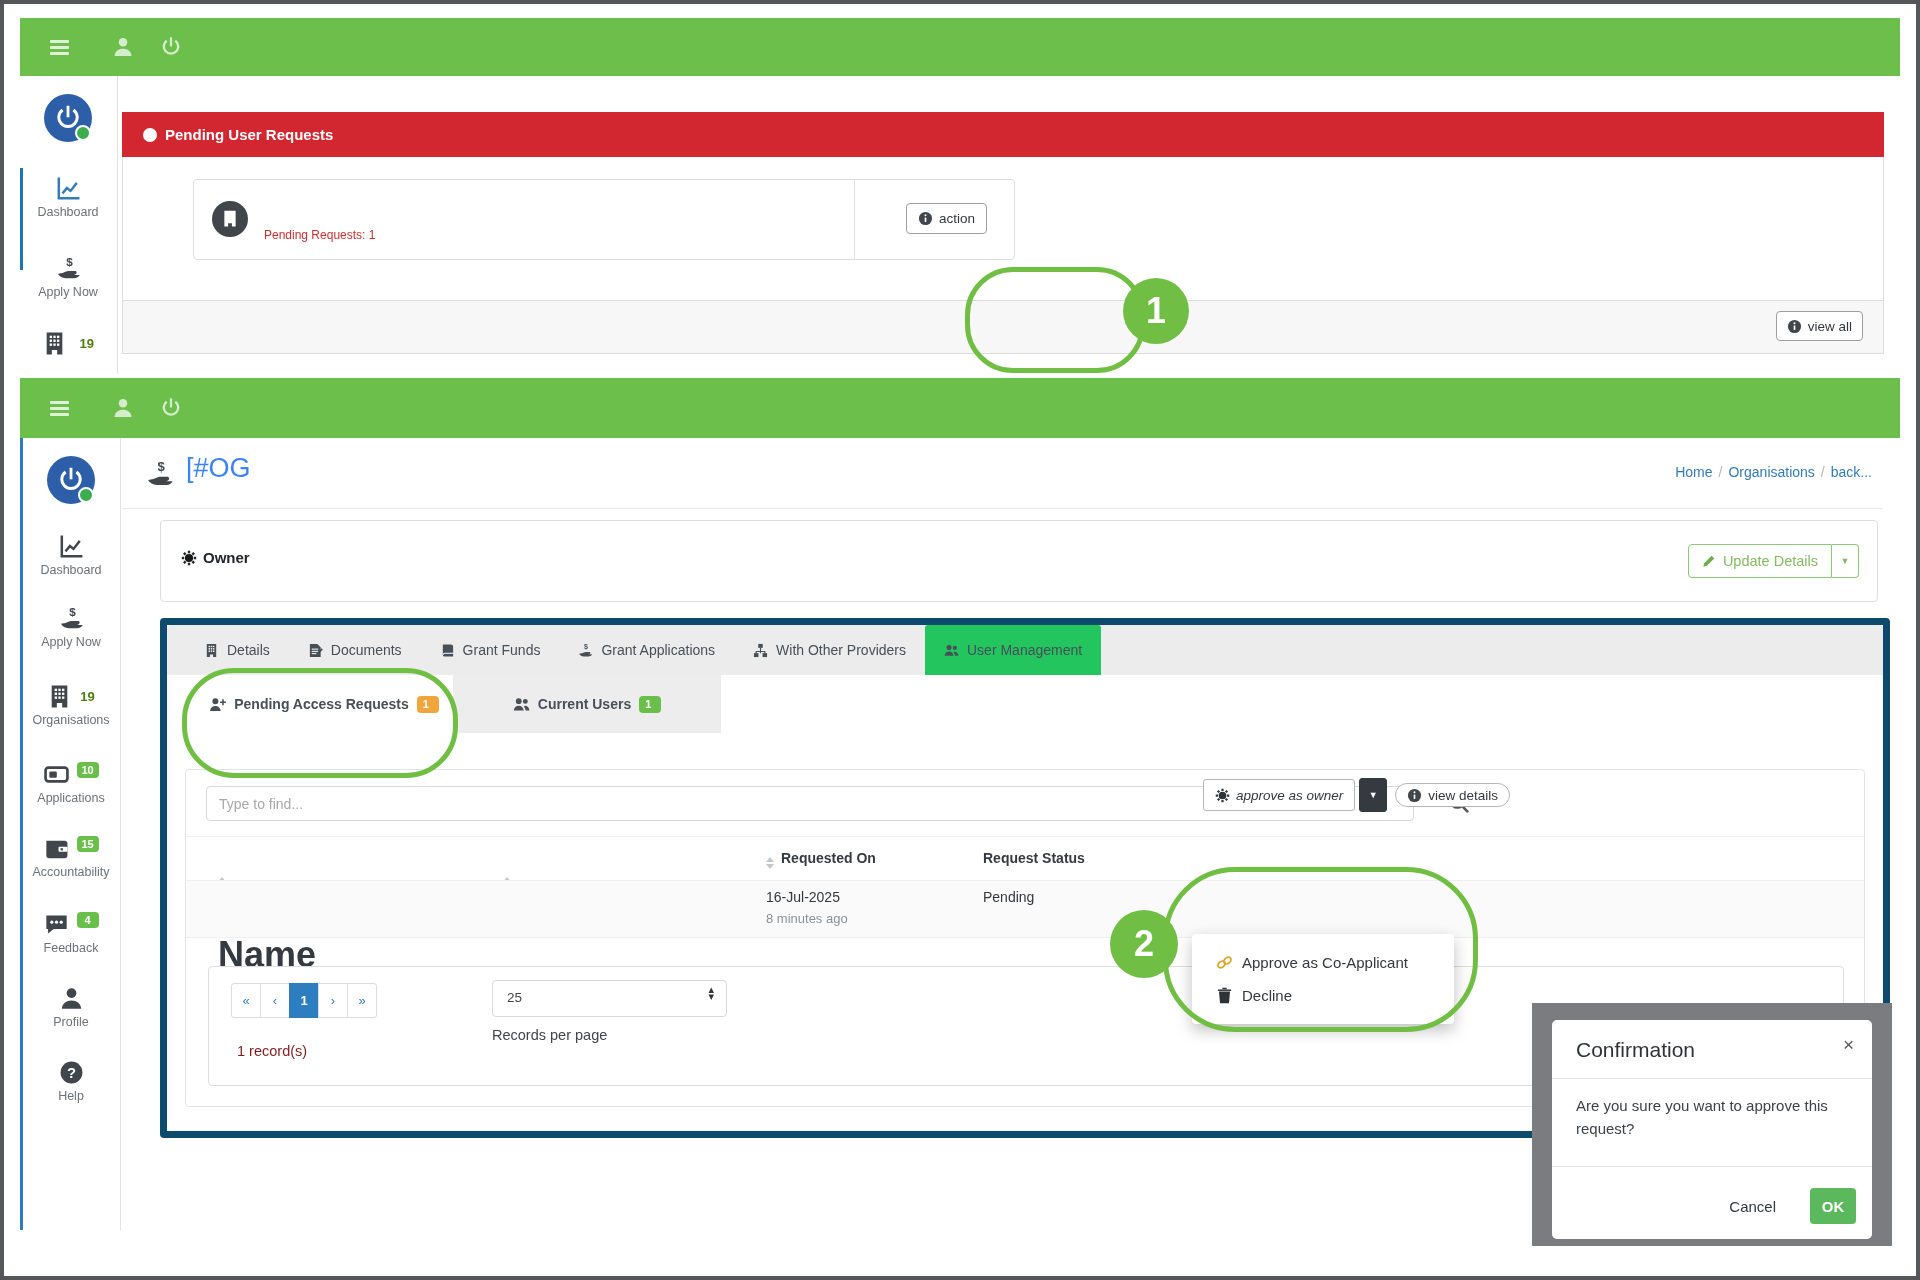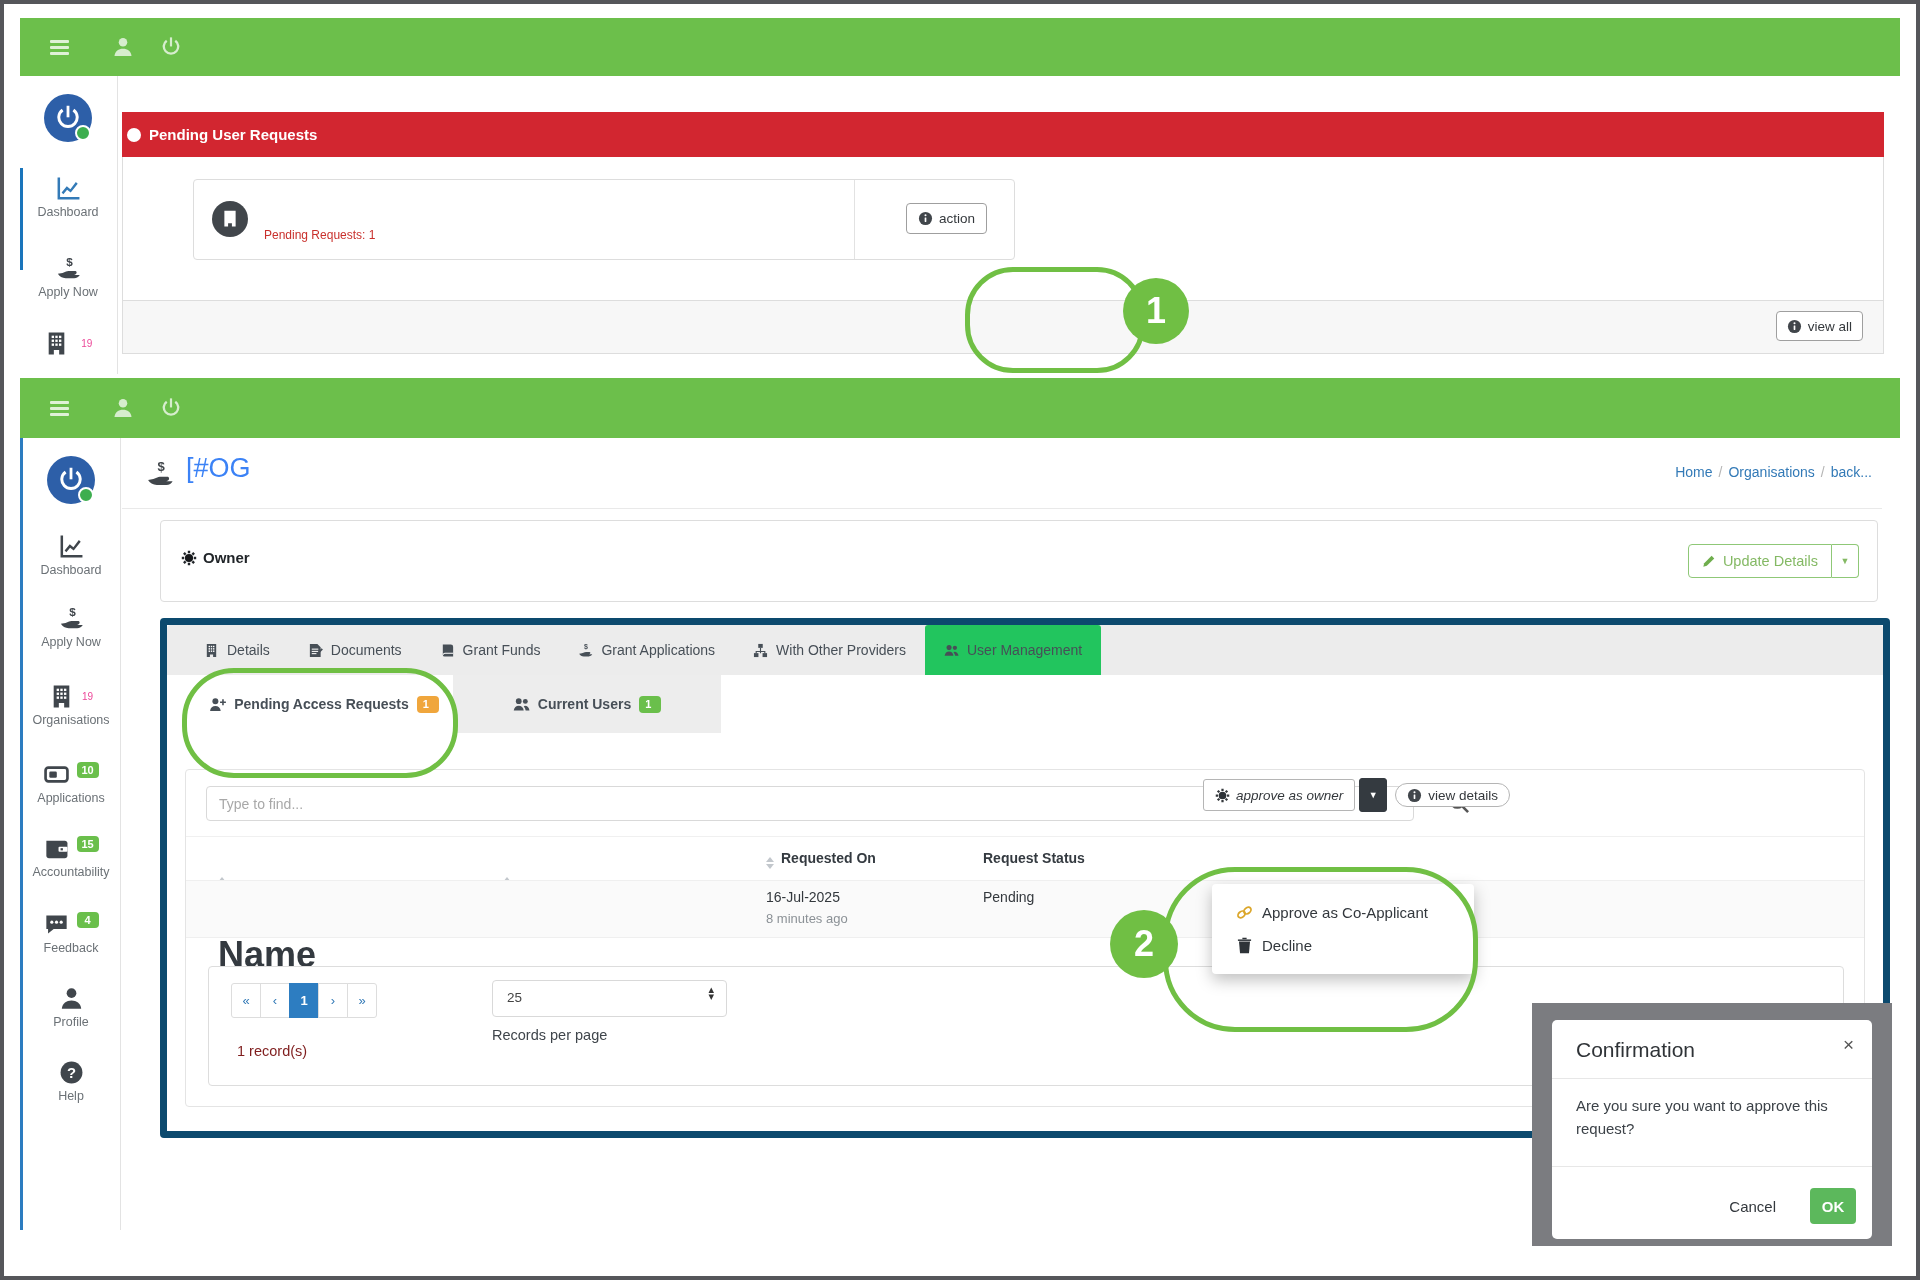--- a/index.html
+++ b/index.html
@@ -23,27 +23,27 @@
   .side{position:absolute;left:0;width:97px;background:#fff;border-right:1px solid #e3e3e3;}
   .s1 .side{top:58px;height:298px;}
   .s2 .side{top:60px;height:792px;border-left:3px solid #2c7cc0;}
   .logo{position:absolute;left:24px;top:18px;width:48px;height:48px;border-radius:50%;background:#2d5fa8;cursor:pointer;}
   .logo svg{position:absolute;left:10px;top:10px;width:28px;height:28px;fill:#fff;}
   .logo .dot{position:absolute;right:1px;bottom:1px;width:12px;height:12px;border-radius:50%;background:#3dae4f;border:2px solid #fff;}
   .sitem{position:absolute;left:0;width:96px;text-align:center;color:#40464c;cursor:pointer;}
   .sitem .ic{width:25px;height:25px;fill:#40464c;vertical-align:middle;}
   .sitem .ic.blue{fill:#337ab7;}
   .slabel{display:block;margin-top:4px;font-size:12.5px;color:#6b7176;}
-  .scount{font-size:10px;color:#ec4899;margin-left:8px;vertical-align:middle;font-weight:normal;}
+  .scount{font-size:13px;color:#4d7c0f;margin-left:8px;vertical-align:middle;font-weight:bold;}
   .sbadge{display:inline-block;min-width:14px;padding:2px 4px;margin-left:8px;background:#6abf4b;color:#fff;font-size:11px;font-weight:bold;border-radius:4px;vertical-align:top;}
   .active-bar{position:absolute;left:0;top:92px;width:3px;height:102px;background:#1a75bb;}
 
   
   .panel1{position:absolute;left:102px;top:94px;width:1760px;height:240px;border:1px solid #ddd;background:#fff;}
-  .redbar{position:absolute;left:-1px;top:-1px;right:-1px;height:45px;background:#d22630;color:#fff;font-size:15px;font-weight:bold;line-height:45px;padding-left:4px;}
+  .redbar{position:absolute;left:-1px;top:-1px;right:-1px;height:45px;background:#d22630;color:#fff;font-size:15px;font-weight:bold;line-height:45px;padding-left:20px;}
   .redbar svg{width:16px;height:16px;fill:#fff;vertical-align:-3px;margin-right:7px;}
   .reqcard{position:absolute;left:70px;top:66px;width:820px;height:79px;border:1px solid #ddd;border-radius:4px;background:#fff;}
   .orgcircle{position:absolute;left:18px;top:21px;width:36px;height:36px;border-radius:50%;background:#41464b;}
   .orgcircle svg{position:absolute;left:9px;top:8px;width:18px;height:19px;fill:#fff;}
   .pendtext{position:absolute;left:70px;top:48px;font-size:12px;color:#c9302c;}
   .cell-divider{position:absolute;left:660px;top:0;bottom:0;border-left:1px solid #e2e2e2;}
   .btn{display:inline-flex;align-items:center;gap:6px;background:#fff;border:1px solid #9f9f9f;border-radius:4px;color:#34383c;font-size:13.5px;font-family:inherit;cursor:pointer;}
   .btn svg{width:15px;height:15px;fill:#41464b;}
   .action-btn{position:absolute;left:712px;top:23px;height:31px;padding:0 11px;}
   .panel-footer{position:absolute;left:-1px;right:-1px;bottom:-1px;height:52px;background:#f7f7f7;border:1px solid #ddd;}
@@ -114,21 +114,21 @@
   .pg{width:28px;height:33px;line-height:33px;text-align:center;border:1px solid #ddd;background:#fff;color:#337ab7;font-size:13px;margin-left:-1px;cursor:pointer;}
   .pg:first-child{border-radius:3px 0 0 3px;margin-left:0;}
   .pg:last-child{border-radius:0 3px 3px 0;}
   .pg.active{background:#2d7dc1;border-color:#2d7dc1;color:#fff;font-weight:bold;}
   .perpage{position:absolute;left:283px;top:13px;width:235px;height:37px;border:1px solid #d9d9d9;border-radius:4px;box-sizing:border-box;cursor:pointer;background:#fff;}
   .perpage .val{position:absolute;left:14px;top:9px;font-size:13.5px;color:#444;}
   .stepper{position:absolute;right:12px;top:5px;display:flex;flex-direction:column;line-height:.62;font-size:11px;color:#333;}
   .perpage-label{position:absolute;left:283px;top:60px;font-size:14.5px;color:#3f454b;}
   .records{position:absolute;left:28px;top:76px;font-size:14.5px;color:#7f1d1d;}
 
-  .dropdown{position:absolute;left:1172px;top:506px;width:262px;background:#fff;border-radius:4px;box-shadow:0 6px 16px rgba(0,0,0,.25);padding:12px 0;z-index:40;margin-left:20px;}
+  .dropdown{position:absolute;left:1172px;top:556px;width:262px;background:#fff;border-radius:4px;box-shadow:0 6px 16px rgba(0,0,0,.25);padding:12px 0;z-index:40;}
   .dd-item{display:flex;align-items:center;gap:9px;height:33px;padding:0 24px;font-size:15px;color:#33383d;cursor:pointer;}
   .dd-item svg{width:17px;height:17px;}
   .ic-chain{stroke:#dba62a;fill:none;}
   .ic-trash{fill:#2e3338;}
 
   
   .modal-wrap{position:absolute;left:1532px;top:1003px;width:360px;height:243px;background:#7b7c80;z-index:100;}
   .modal{position:absolute;left:20px;top:17px;width:320px;height:219px;background:#fff;border-radius:5px;}
   .modal-title{position:absolute;left:24px;top:18px;font-size:21px;color:#2f3337;}
   .modal-close{position:absolute;right:18px;top:14px;font-size:19px;color:#555;cursor:pointer;}

